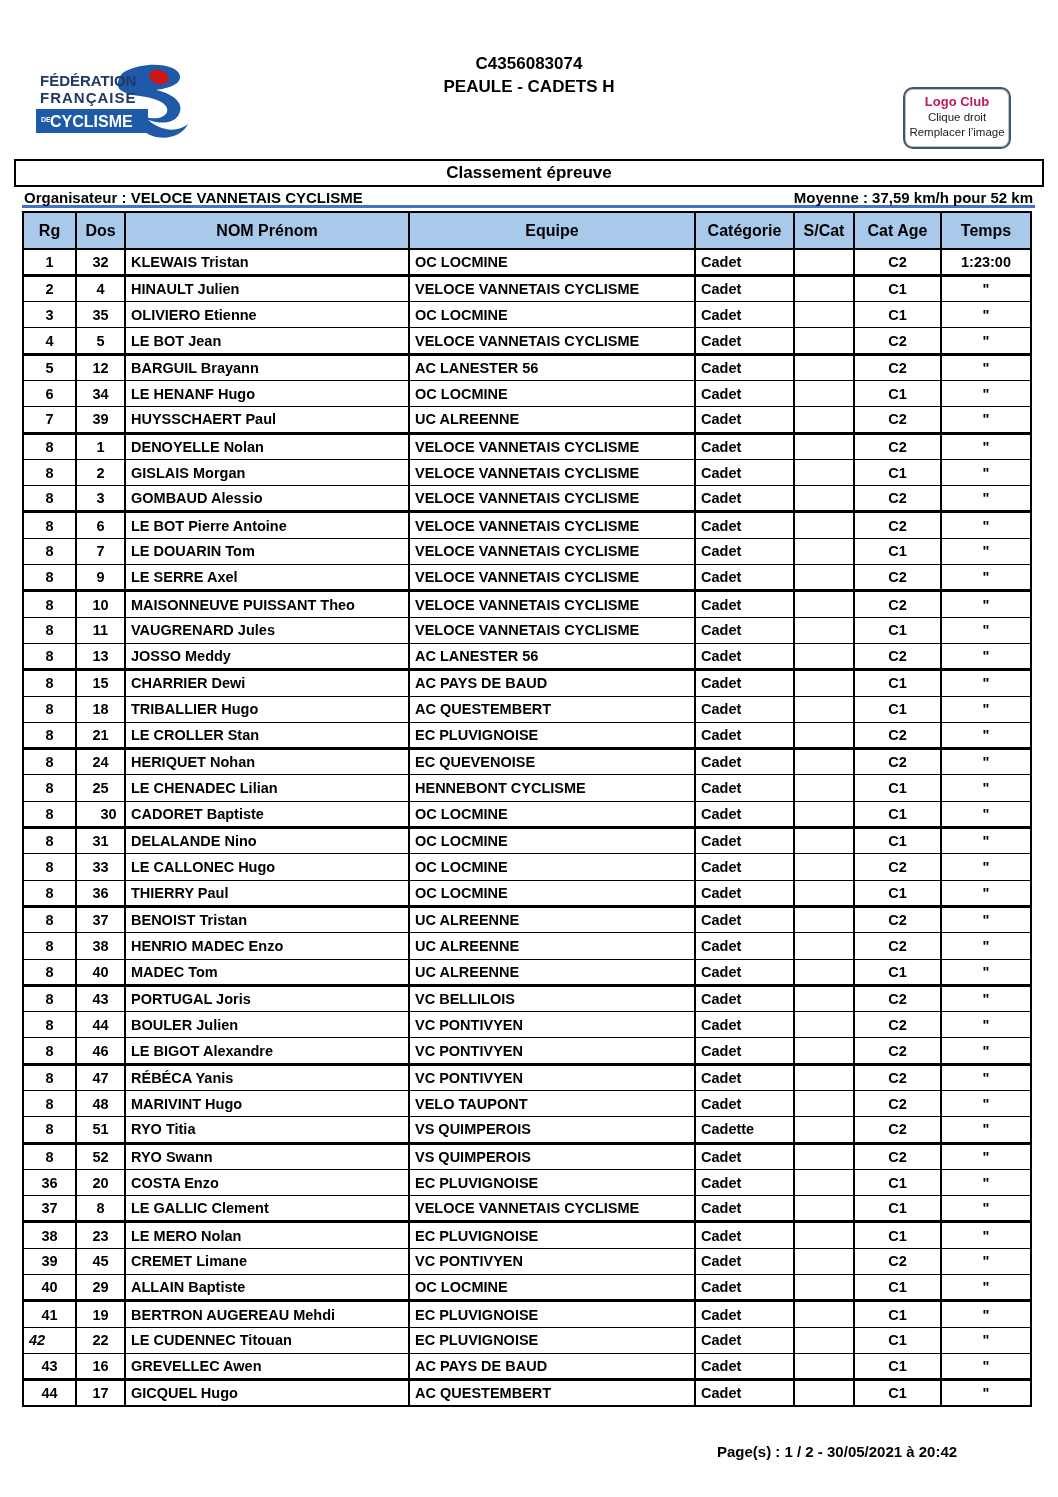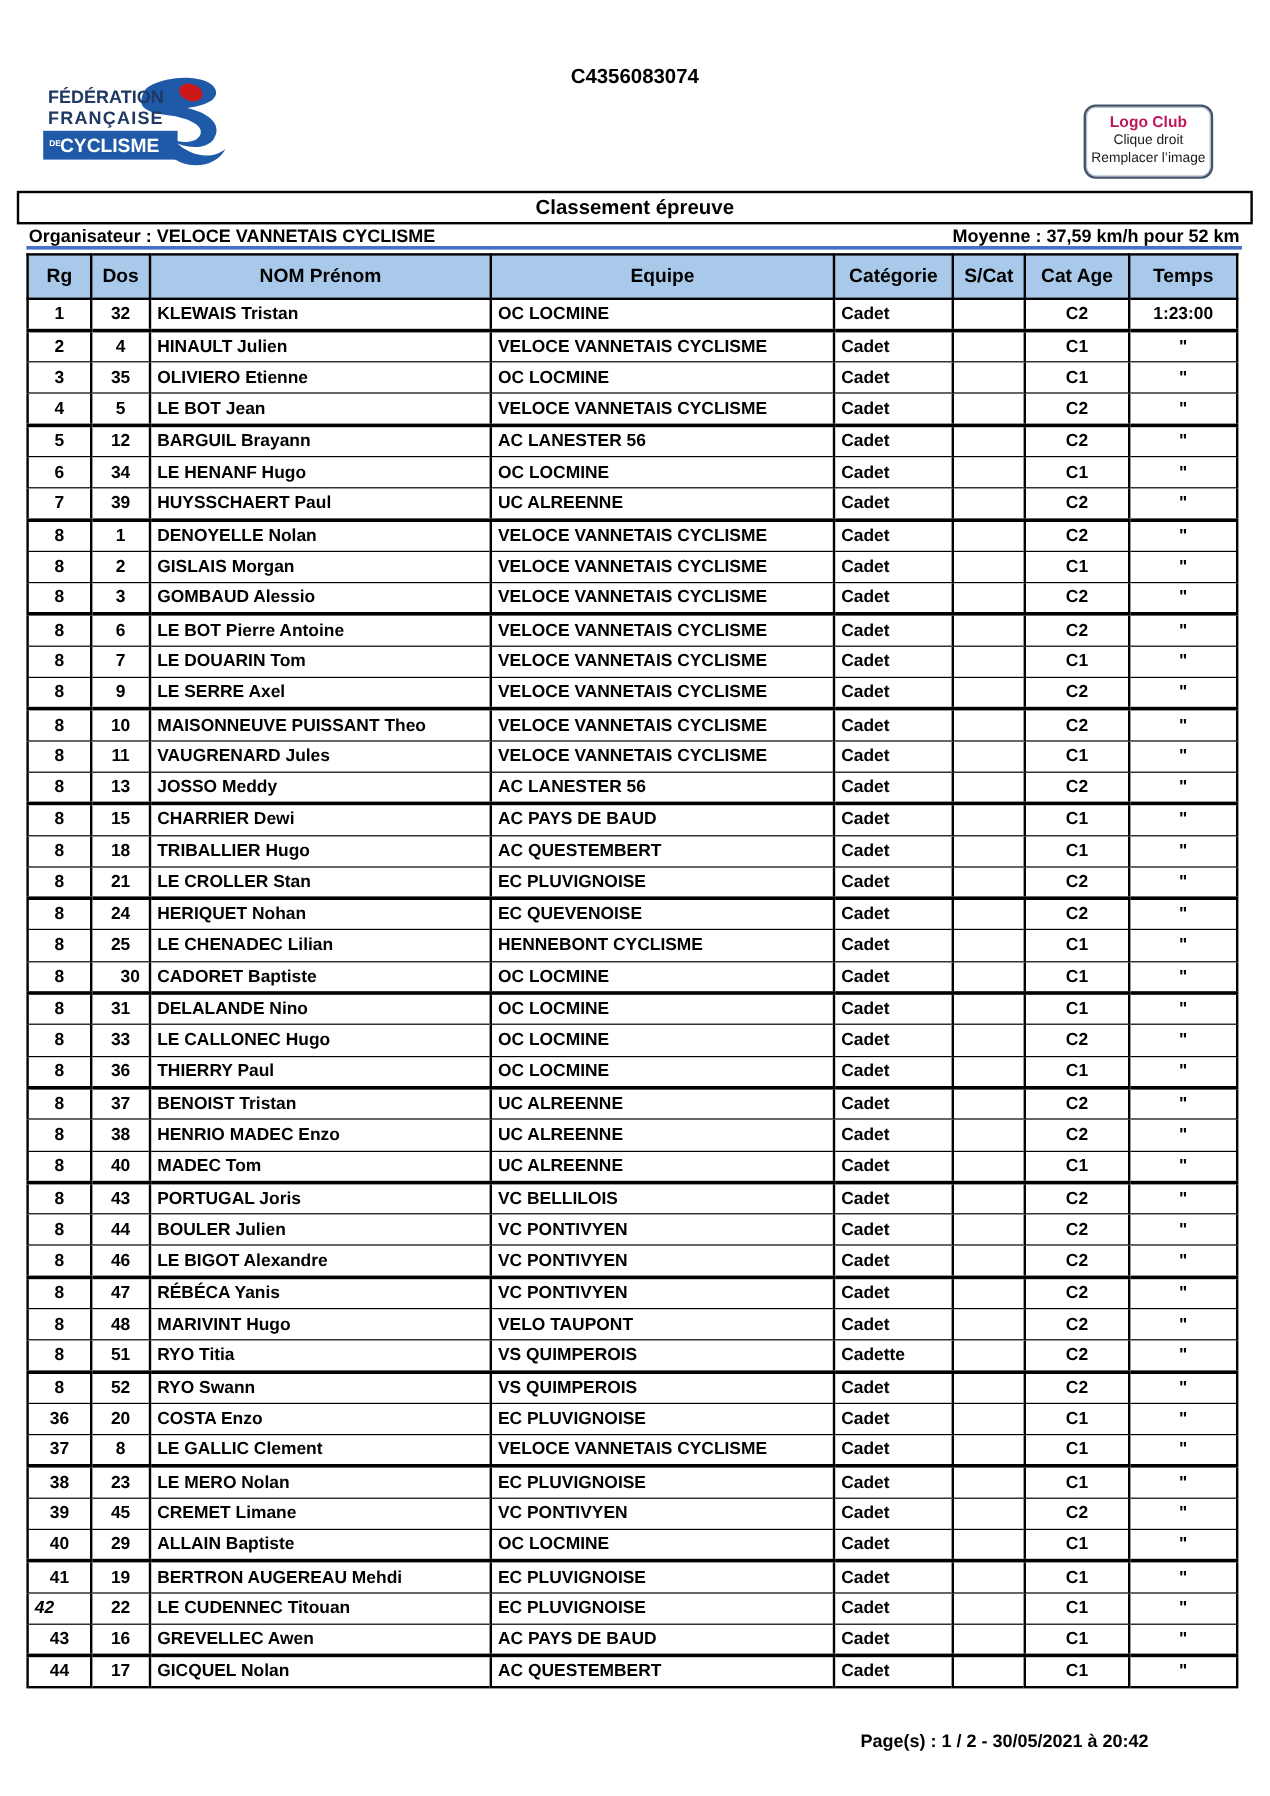--- a/index.html
+++ b/index.html
@@ -85,20 +85,21 @@
     <text x="12" y="26" font-family="Liberation Sans, sans-serif" font-size="15" font-weight="bold" fill="#1f3864">FÉDÉRATION</text>
     <text x="12" y="43" font-family="Liberation Sans, sans-serif" font-size="15" font-weight="bold" fill="#1f3864" letter-spacing="1">FRANÇAISE</text>
     <rect x="8" y="49" width="112" height="24" fill="#1f5aa8"></rect>
     <text x="13" y="62" font-family="Liberation Sans, sans-serif" font-size="7" font-weight="bold" fill="#ffffff">DE</text>
     <text x="22" y="67" font-family="Liberation Sans, sans-serif" font-size="16" font-weight="bold" fill="#ffffff">CYCLISME</text>
   </svg>
 </div>
 
 <div class="title-block">
   <div>C4356083074</div>
+  <div>PEAULE - CADETS H</div>
 </div>
 
 <div class="logo-club-box">
   <div class="logo-club-title">Logo Club</div>
   <div class="logo-club-line">Clique droit</div>
   <div class="logo-club-line">Remplacer l’image</div>
 </div>
 
 <div class="banner">
   <span>Classement épreuve</span>
@@ -559,21 +560,21 @@
         <td style="text-align: left;">GREVELLEC Awen</td>
         <td style="text-align: left;">AC PAYS DE BAUD</td>
         <td style="text-align: left;">Cadet</td>
         <td style="text-align: center;"></td>
         <td style="text-align: center;">C1</td>
         <td style="text-align: center;">"</td>
       </tr>
       <tr>
         <td style="text-align: center;">44</td>
         <td style="text-align: center;">17</td>
-        <td style="text-align: left;">GICQUEL Nolan</td>
+        <td style="text-align: left;">GICQUEL Hugo</td>
         <td style="text-align: left;">AC QUESTEMBERT</td>
         <td style="text-align: left;">Cadet</td>
         <td style="text-align: center;"></td>
         <td style="text-align: center;">C1</td>
         <td style="text-align: center;">"</td>
       </tr>
     </tbody>
 </table>
 
 <div class="footer-text">Page(s) : 1 / 2 - 30/05/2021 à 20:42</div>

